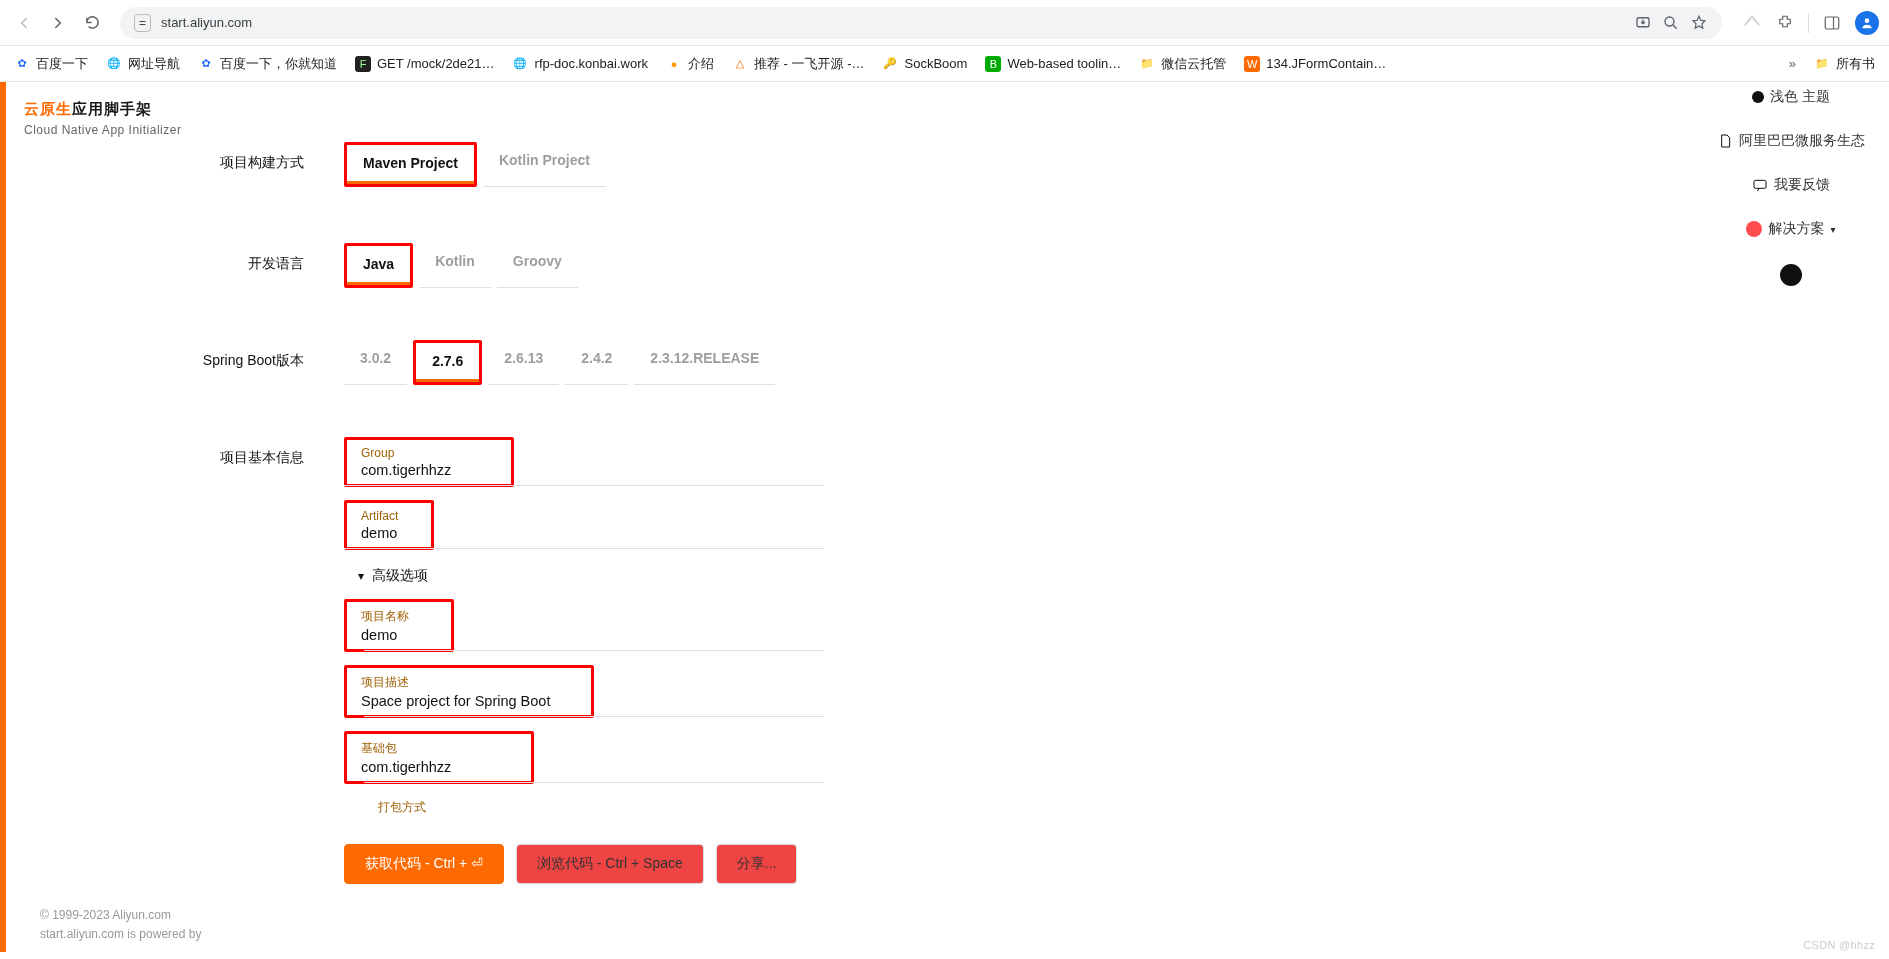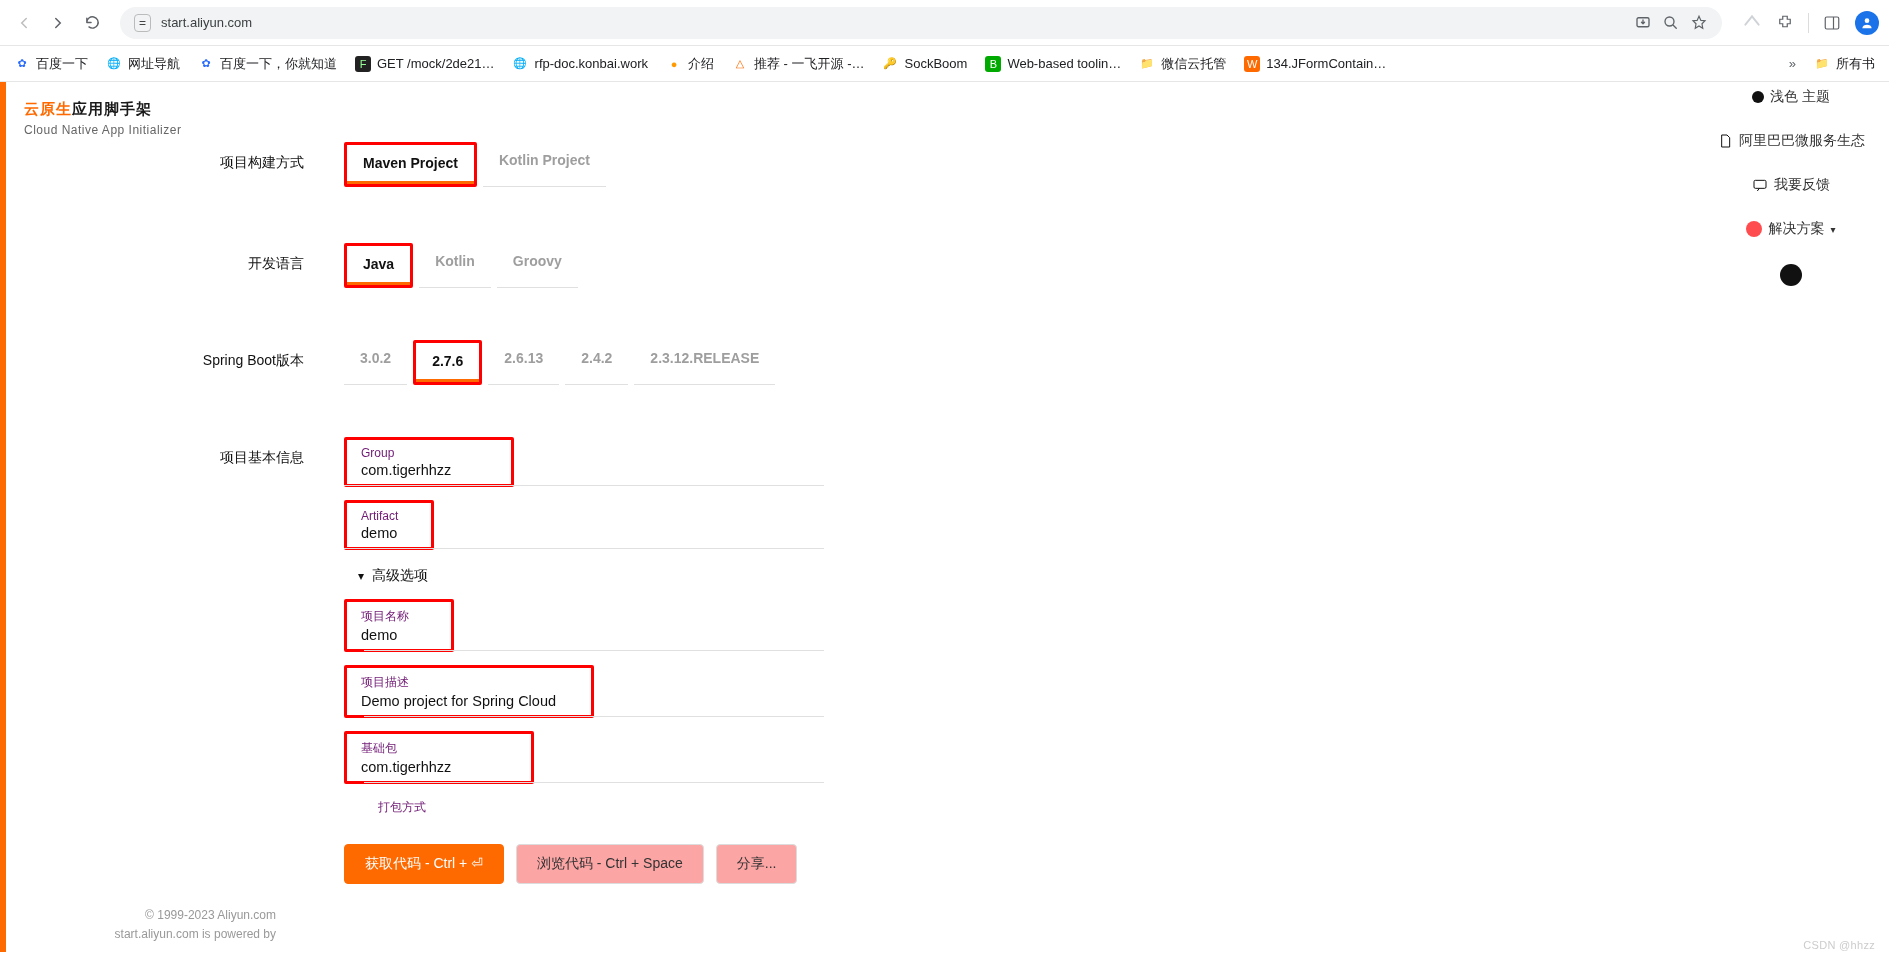--- a/index.html
+++ b/index.html
@@ -21,21 +21,21 @@
     .bm-more { margin-left:auto; display:flex; align-items:center; gap:18px; }
 
     
     .page { position: relative; display: flex; }
     .orange-stripe { width: 6px; background: #ff6a00; position: absolute; top:0; bottom:0; left:0; }
     .sidebar { width: 300px; padding: 18px 24px; position: relative; }
     .logo1 { font-size: 15px; font-weight: 600; letter-spacing: 1px; }
     .logo1 .t1 { color: #ff6a00; }
     .logo1 .t2 { color: #1a1a1a; }
     .logo2 { color: #666; font-size: 12px; letter-spacing: 0.5px; margin-top: 4px; }
-    .footer-note { position: absolute; left: 12px; right: 24px; bottom: 8px; text-align: right; color: #999; font-size: 12px; line-height: 1.6; }
+    .footer-note { position: absolute; left: 40px; right: 24px; bottom: 8px; text-align: left; color: #999; font-size: 12px; line-height: 1.6; }
 
     .top-nav { position: absolute; right: 24px; top: 6px; display: flex; align-items: center; gap: 26px; color: #333; font-size: 14px; flex-direction: column; }
     .top-nav .item { display:flex; align-items:center; gap:6px; }
     .theme-dot { width:12px; height:12px; border-radius:50%; background:#111; }
     .badge-red { width:16px; height:16px; border-radius:50%; background:#ff4d4f; }
     .gh-icon { width:22px; height:22px; border-radius:50%; background:#111; }
 
     .main { flex: 1; padding: 0 24px; position: relative; min-height: 870px; }
     .form { max-width: 860px; padding-top: 56px; }
     .row { display: flex; align-items: flex-start; padding: 4px 0; }
@@ -45,28 +45,28 @@
     .tab { padding: 10px 16px; color:#9e9e9e; font-weight:600; font-size:14px; cursor:pointer; }
     .tab.active { color:#111; }
     .tab.underline { border-bottom:1px solid #e0e0e0; }
     .tab.active-underline { border-bottom:3px solid #ff6a00; }
 
     .hl-red { border:3px solid #f00; border-radius:2px; }
     .m0 { margin-bottom: 48px; }
     .m1 { margin-bottom: 44px; }
 
     .input-wrap { width: 480px; padding: 6px 14px 6px 14px; border-bottom: 1px solid #e0e0e0; }
-    .input-label { color:#701a75; font-size:12px; margin-bottom:2px; }
+    .input-label { color:#a16207; font-size:12px; margin-bottom:2px; }
     .input-value { font-size:14.5px; color:#111; }
 
     .adv-toggle { display:flex; align-items:center; gap:8px; padding: 14px 14px; font-size:14px; color:#111; }
     .adv-toggle .chev { font-size:12px; }
 
     .btn-bar { display:flex; gap:12px; margin-top: 26px; }
-    .btn { height: 40px; padding: 0 20px; border-radius:4px; display:flex; align-items:center; justify-content:center; border:1px solid #dcdcdc; font-size:14px; color:#333; background:#fca5a5; }
+    .btn { height: 40px; padding: 0 20px; border-radius:4px; display:flex; align-items:center; justify-content:center; border:1px solid #dcdcdc; font-size:14px; color:#333; background:#ef4444; }
     .btn.primary { background:#ff6a00; color:#fff; border-color:#ff6a00; }
 
     .watermark { position:fixed; right:14px; bottom:8px; color:#ccc; font-size:11px; letter-spacing:0.3px; }
 
     svg { display:block; }
   </style>
 </head>
 <body>
 
 <div class="browser-top">
@@ -284,21 +284,21 @@
             <div class="input-wrap" style="width:auto; border:none;">
               <div class="input-label">项目名称</div>
               <div class="input-value">demo</div>
             </div>
           </div>
           <div style="width:460px; margin-left:20px; border-bottom:1px solid #e0e0e0; height:0; margin-top:-16px; margin-bottom:14px"></div>
 
           <div class="hl-red" style="width:250px; margin-bottom:14px;">
             <div class="input-wrap" style="width:auto; border:none;">
               <div class="input-label">项目描述</div>
-              <div class="input-value">Demo project for Spring Cloud</div>
+              <div class="input-value">Space project for Spring Boot</div>
             </div>
           </div>
           <div style="width:460px; margin-left:20px; border-bottom:1px solid #e0e0e0; height:0; margin-top:-16px; margin-bottom:14px"></div>
 
           <div class="hl-red" style="width:190px; margin-bottom:14px;">
             <div class="input-wrap" style="width:auto; border:none;">
               <div class="input-label">基础包</div>
               <div class="input-value">com.tigerhhzz</div>
             </div>
           </div>

